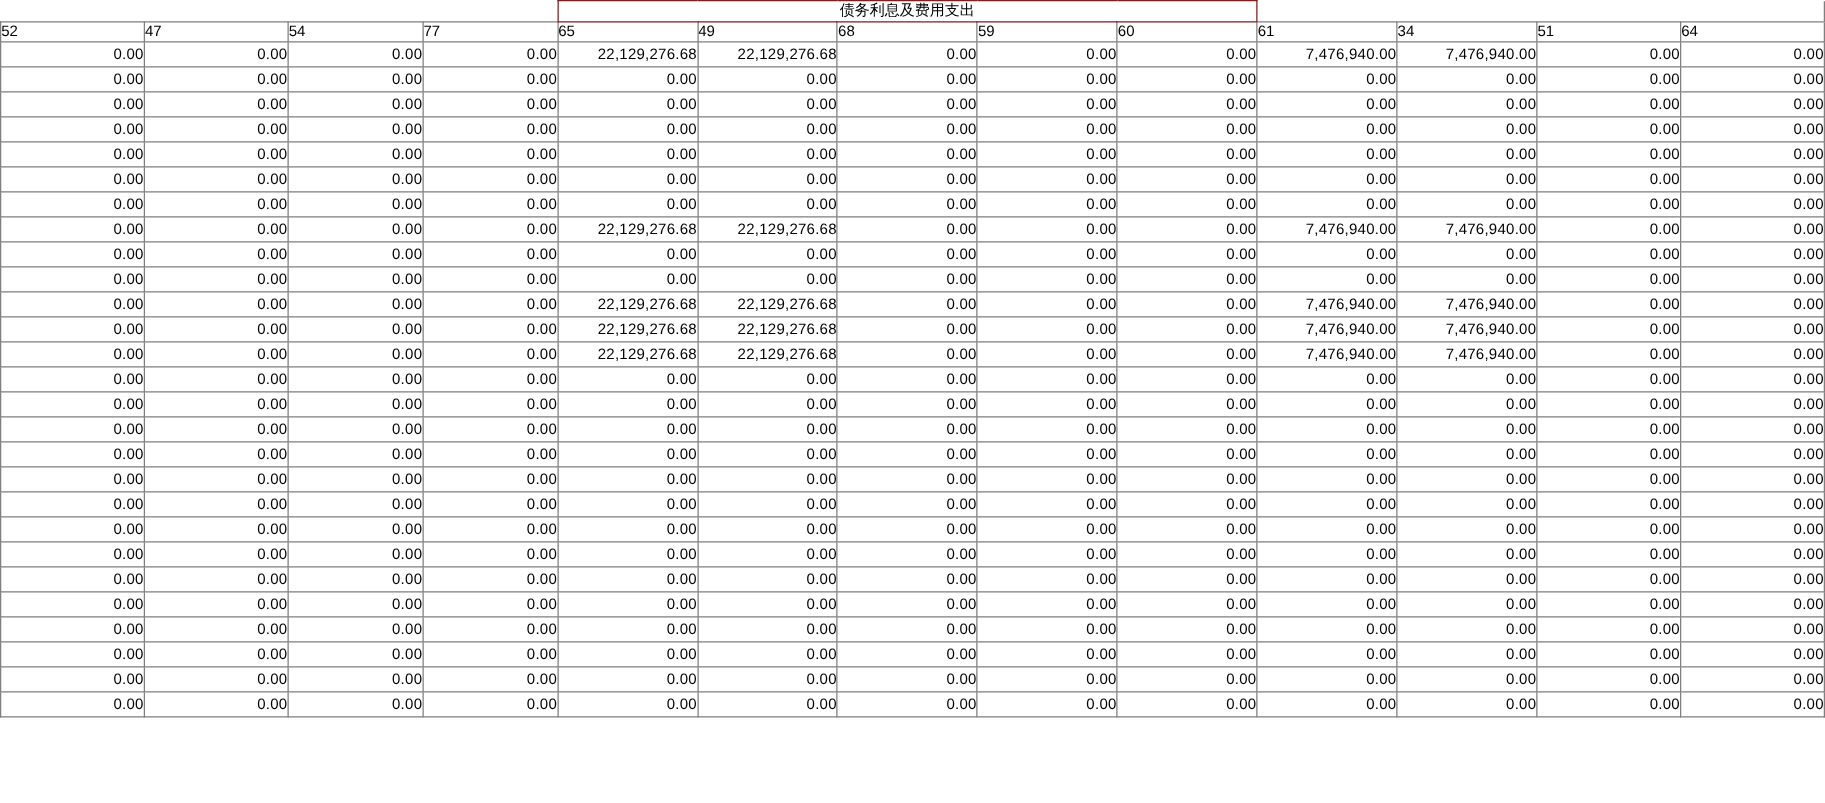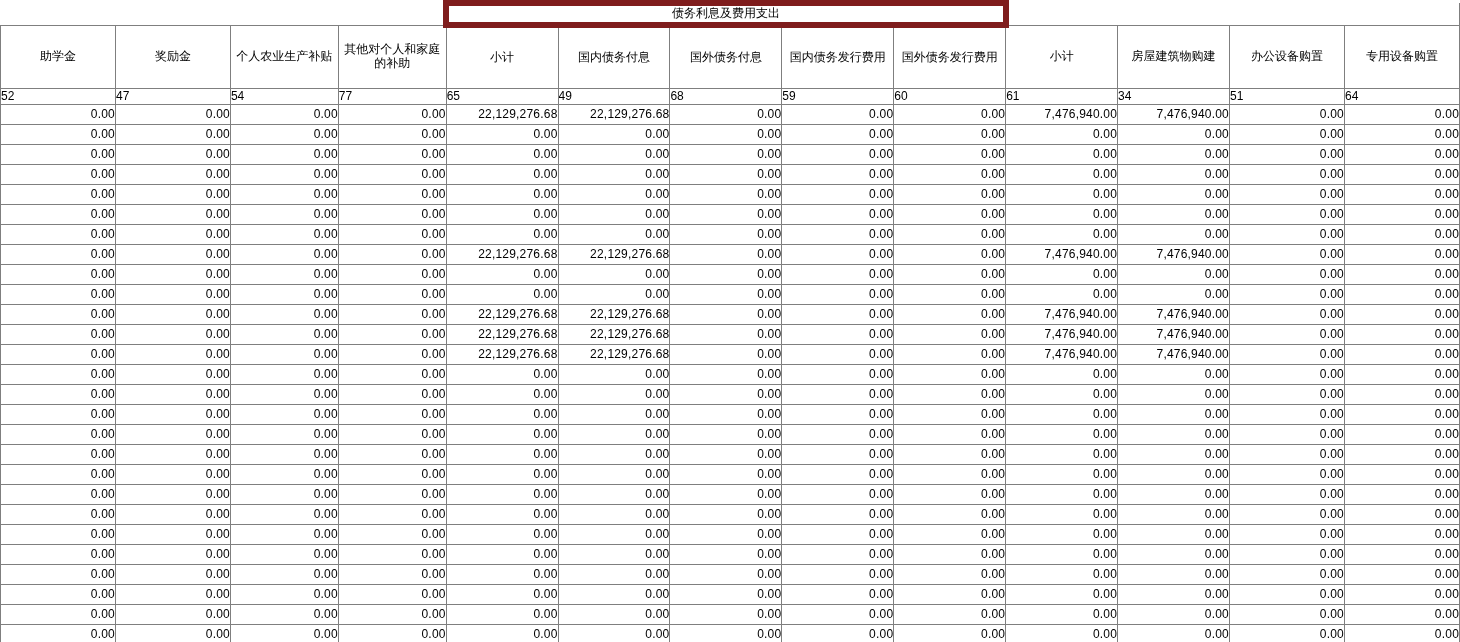--- a/index.html
+++ b/index.html
@@ -45,21 +45,21 @@
     border-left: none;
     border-right: none;
     border-top: none;
     border-bottom: none;
     background: #ffffff;
   }
   .grouprow td.blank.rightcap {
     border-right: 1px solid #7f7f7f;
   }
   .grouprow td.groupcell {
-    border: 6px solid #7f1d1d;
+    border: 1px solid #7f1d1d;
   }
   
   .titlerow td {
     height: 60px;
     text-align: center;
     background: #d9d9d9;
     padding: 0 2px;
   }
   
   .numrow td {
@@ -95,35 +95,20 @@
         <col style="width: 110px;">
         <col style="width: 113px;">
         <col style="width: 113px;">
       </colgroup>
     <tbody>
       <tr class="grouprow">
         <td class="blank" colspan="4"></td>
         <td class="groupcell" colspan="5">债务利息及费用支出</td>
         <td class="blank rightcap" colspan="4"></td>
       </tr>
-      <tr class="titlerow" id="title-row">
-          <td>助学金</td>
-          <td>奖励金</td>
-          <td>个人农业生产补贴</td>
-          <td>其他对个人和家庭的补助</td>
-          <td>小计</td>
-          <td>国内债务付息</td>
-          <td>国外债务付息</td>
-          <td>国内债务发行费用</td>
-          <td>国外债务发行费用</td>
-          <td>小计</td>
-          <td>房屋建筑物购建</td>
-          <td>办公设备购置</td>
-          <td>专用设备购置</td>
-        </tr>
       <tr class="numrow" id="num-row">
           <td>52</td>
           <td>47</td>
           <td>54</td>
           <td>77</td>
           <td>65</td>
           <td>49</td>
           <td>68</td>
           <td>59</td>
           <td>60</td>

